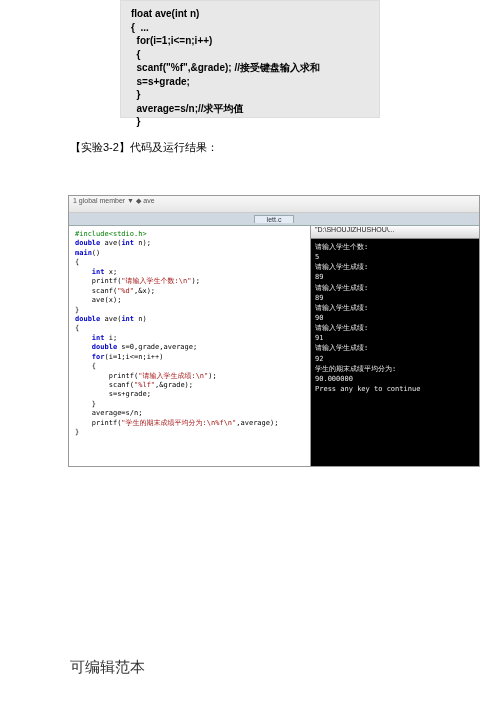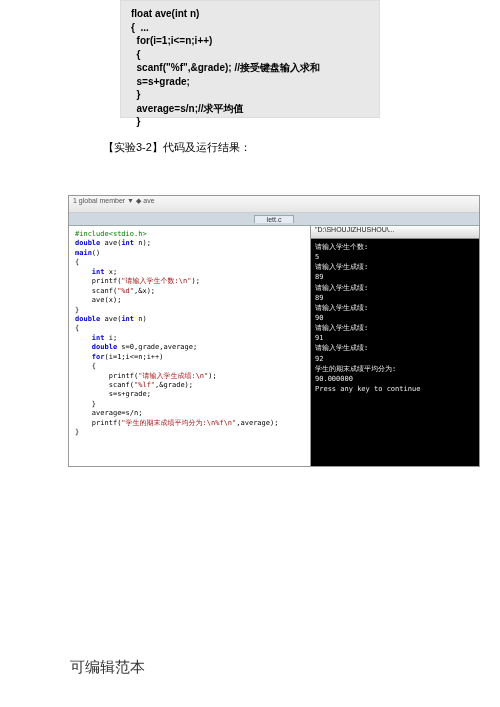--- a/index.html
+++ b/index.html
@@ -30,21 +30,20 @@
     font-weight: bold;
     font-size: 10px;
     line-height: 1.35;
     white-space: pre;
   }
   .caption {
     position: absolute;
     left: 70px;
     top: 140px;
     font-size: 11px;
-    margin-left: 33px;
   }
   .ide-wrap {
     position: absolute;
     left: 68px;
     top: 195px;
     width: 410px;
     height: 270px;
     border: 1px solid #999;
     background: #f3f3f3;
     display: flex;

